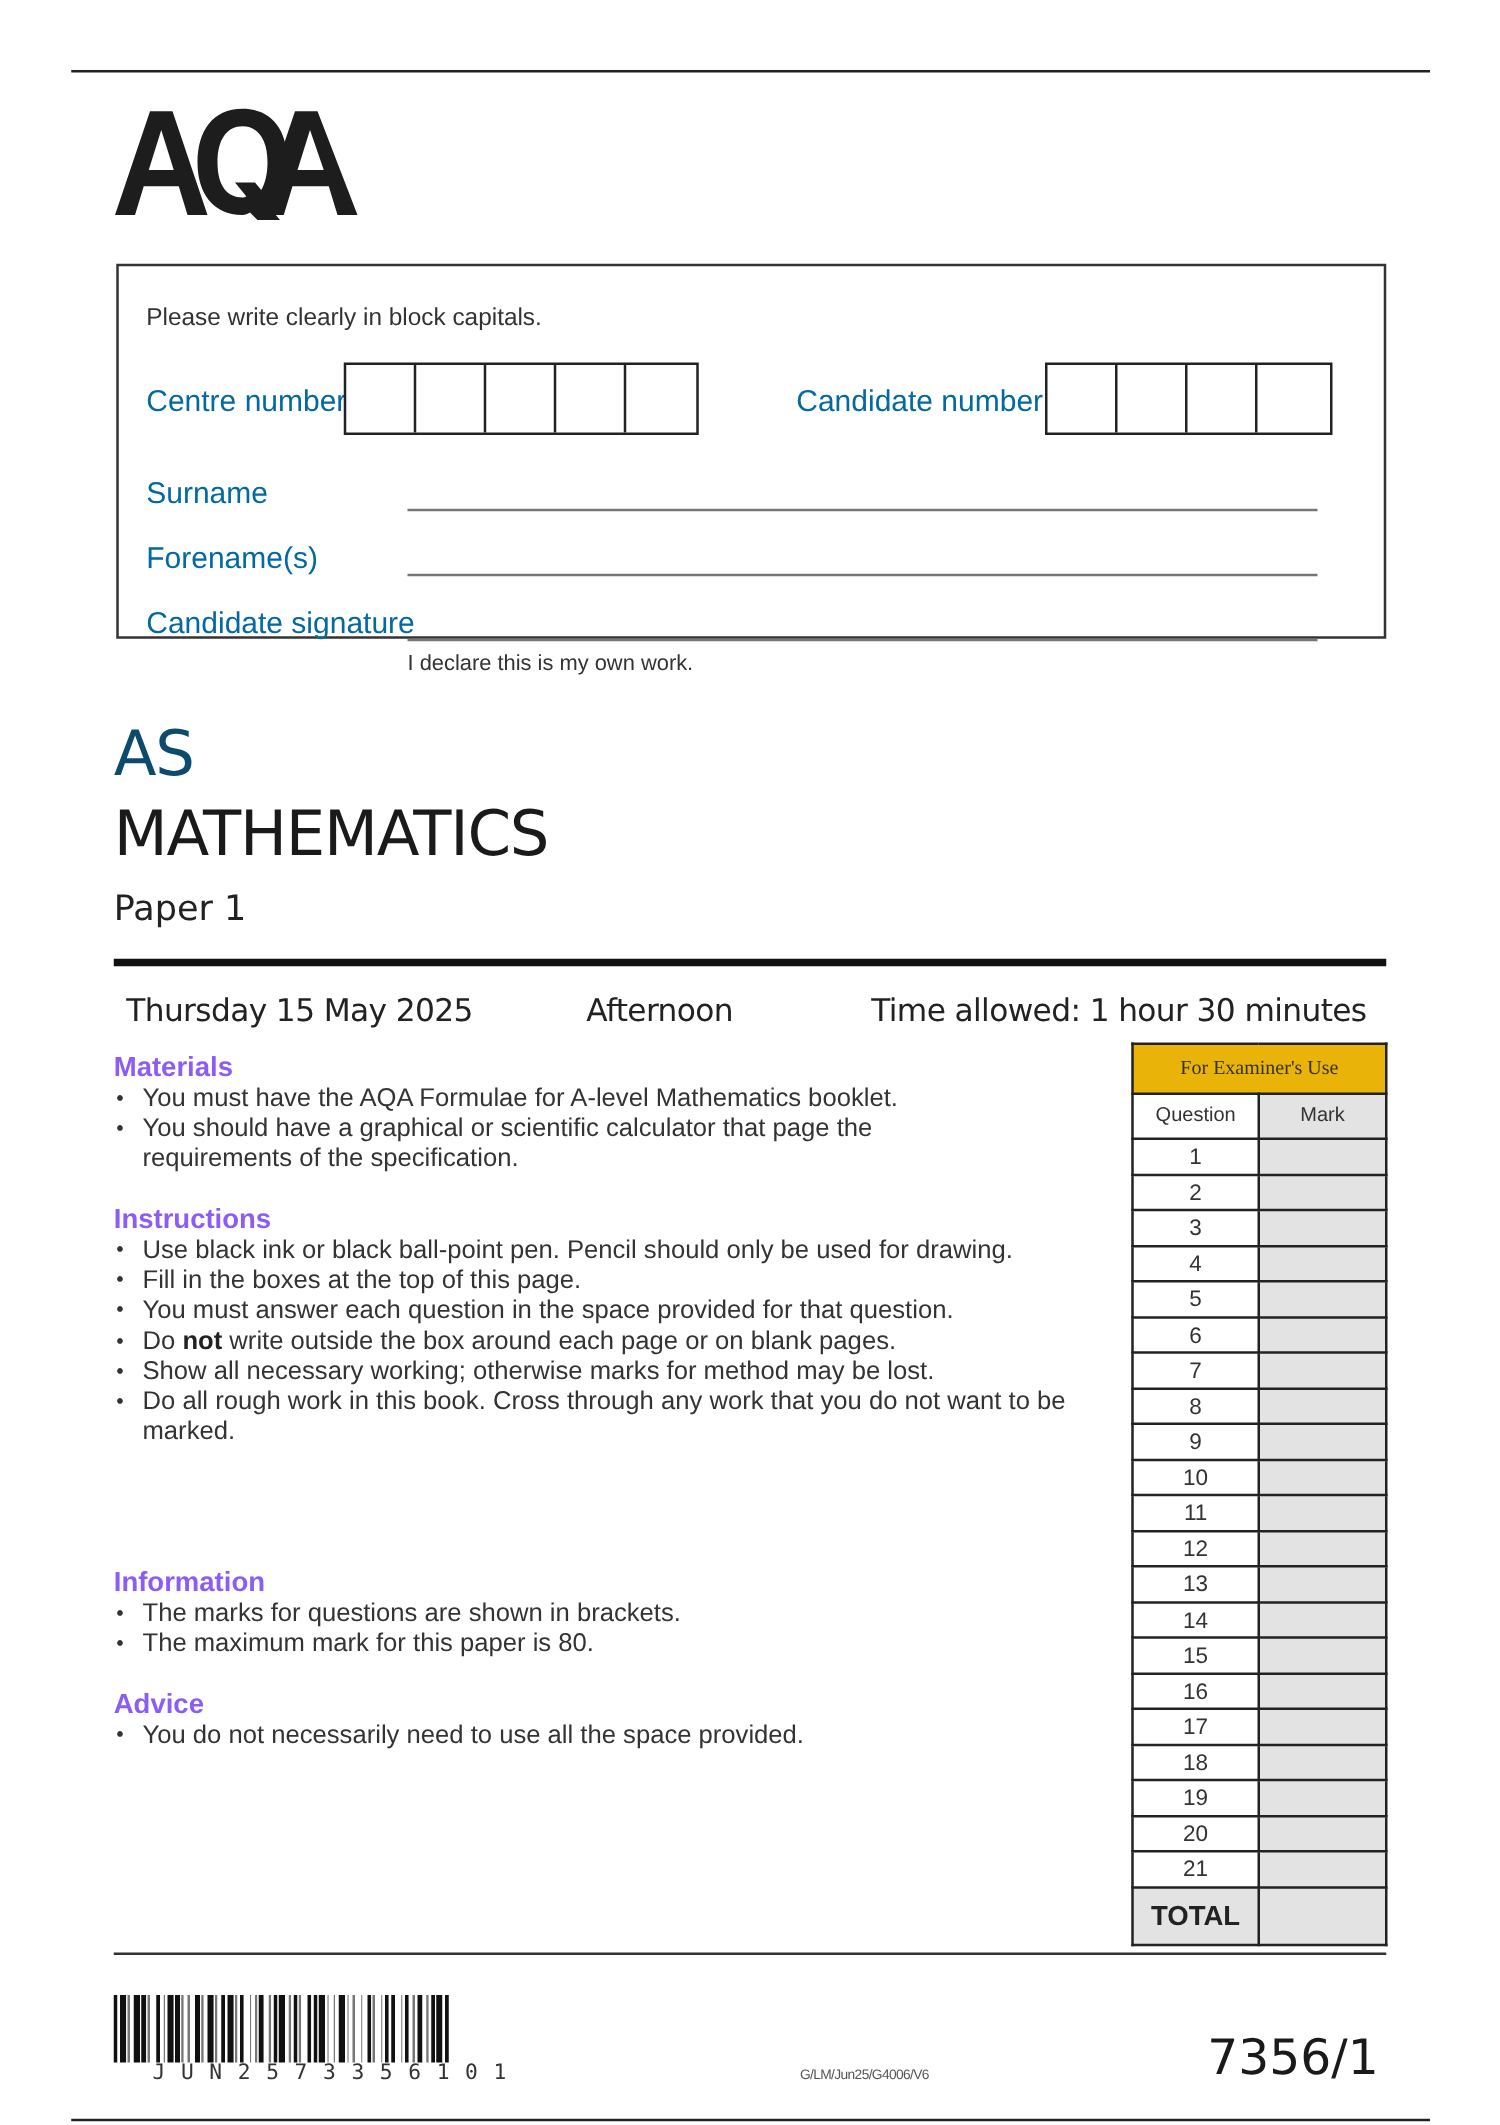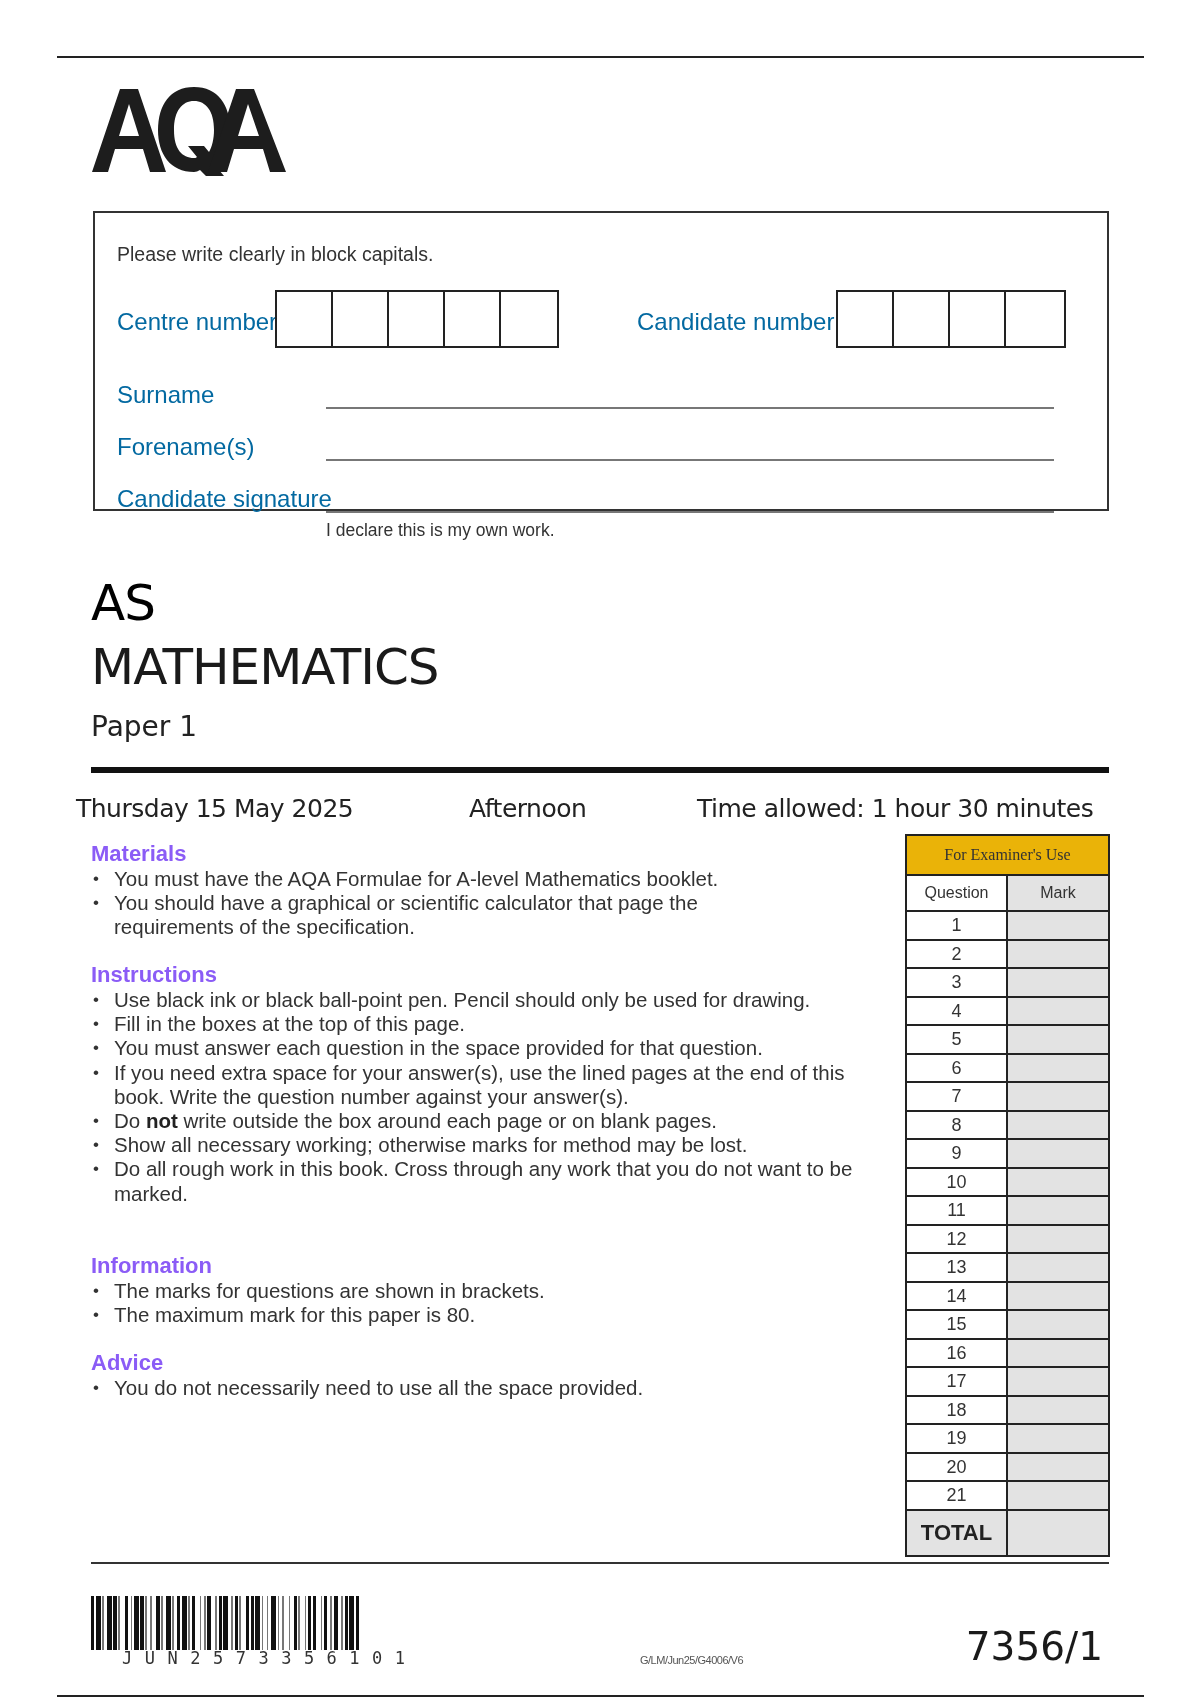--- a/index.html
+++ b/index.html
@@ -13,21 +13,21 @@
 
   .cand-box { position: absolute; left: 93px; top: 211px; width: 1016px; height: 300px; border: 2px solid #333; }
   .cand-box .note { position: absolute; left: 22px; top: 30px; font-size: 19.5px; color: #333; }
   .label { position: absolute; font-size: 24px; color: #0369a1; }
   .digit-boxes { position: absolute; display: flex; height: 58px; border: 2px solid #222; }
   .digit-boxes .cell { width: 56px; height: 100%; border-right: 2px solid #222; }
   .digit-boxes .cell:last-child { border-right: none; }
   .write-line { position: absolute; height: 2px; background: #777; }
   .declare { position: absolute; left: 231px; top: 307px; font-size: 17.5px; color: #333; }
 
-  .title-as { position: absolute; left: 91px; top: 574px; font-family: "DejaVu Sans", sans-serif; font-size: 50px; color: #000000; letter-spacing: -1px; }
+  .title-as { position: absolute; left: 91px; top: 574px; font-family: "DejaVu Sans", sans-serif; font-size: 50px; color: #0c4a6e; letter-spacing: -1px; }
   .title-subject { position: absolute; left: 91px; top: 638px; font-family: "DejaVu Sans", sans-serif; font-size: 50px; color: #1a1a1a; letter-spacing: -1px; }
   .title-paper { position: absolute; left: 91px; top: 710px; font-family: "DejaVu Sans", sans-serif; font-size: 28px; color: #222; }
 
   .thick-rule { position: absolute; left: 91px; top: 767px; width: 1018px; height: 6px; background: #111; }
 
   .meta { position: absolute; top: 794px; font-family: "DejaVu Sans", sans-serif; font-size: 25px; color: #222; letter-spacing: -0.5px; }
 
   .section { position: absolute; left: 91px; width: 800px; }
   .section h3 { font-size: 22px; font-weight: bold; color: #8b5cf6; line-height: 26px; }
   .section ul { list-style: none; }
@@ -95,39 +95,38 @@
 
   <div class="declare">I declare this is my own work.</div>
 </section>
 
 <div class="title-as">AS</div>
 <div class="title-subject">MATHEMATICS</div>
 <div class="title-paper">Paper 1</div>
 
 <div class="thick-rule"></div>
 
-<div class="meta" style="left:76px;">Thursday 15 May 2025</div>
+<div class="meta" style="left:101px;">Thursday 15 May 2025</div>
 <div class="meta" style="left:469px;">Afternoon</div>
 <div class="meta" style="left:697px;">Time allowed: 1 hour 30 minutes</div>
 
 <div class="section" style="top:841px; width:720px;">
   <h3>Materials</h3>
   <ul>
     <li>You must have the AQA Formulae for A-level Mathematics booklet.</li>
     <li>You should have a graphical or scientific calculator that page the requirements of the specification.</li>
   </ul>
 </div>
 
 <div class="section" style="top:962px;">
   <h3>Instructions</h3>
   <ul>
     <li>Use black ink or black ball-point pen.  Pencil should only be used for drawing.</li>
     <li>Fill in the boxes at the top of this page.</li>
     <li>You must answer each question in the space provided for that question.</li>
-    <li style="width:790px;">If you need extra space for your answer(s), use the lined pages at the end of this book.  Write the question number against your answer(s).</li>
     <li><span>Do </span><b>not</b><span> write outside the box around each page or on blank pages.</span></li>
     <li>Show all necessary working; otherwise marks for method may be lost.</li>
     <li style="width:790px;">Do all rough work in this book.  Cross through any work that you do not want to be marked.</li>
   </ul>
 </div>
 
 <div class="section" style="top:1253px;">
   <h3>Information</h3>
   <ul>
     <li>The marks for questions are shown in brackets.</li>

